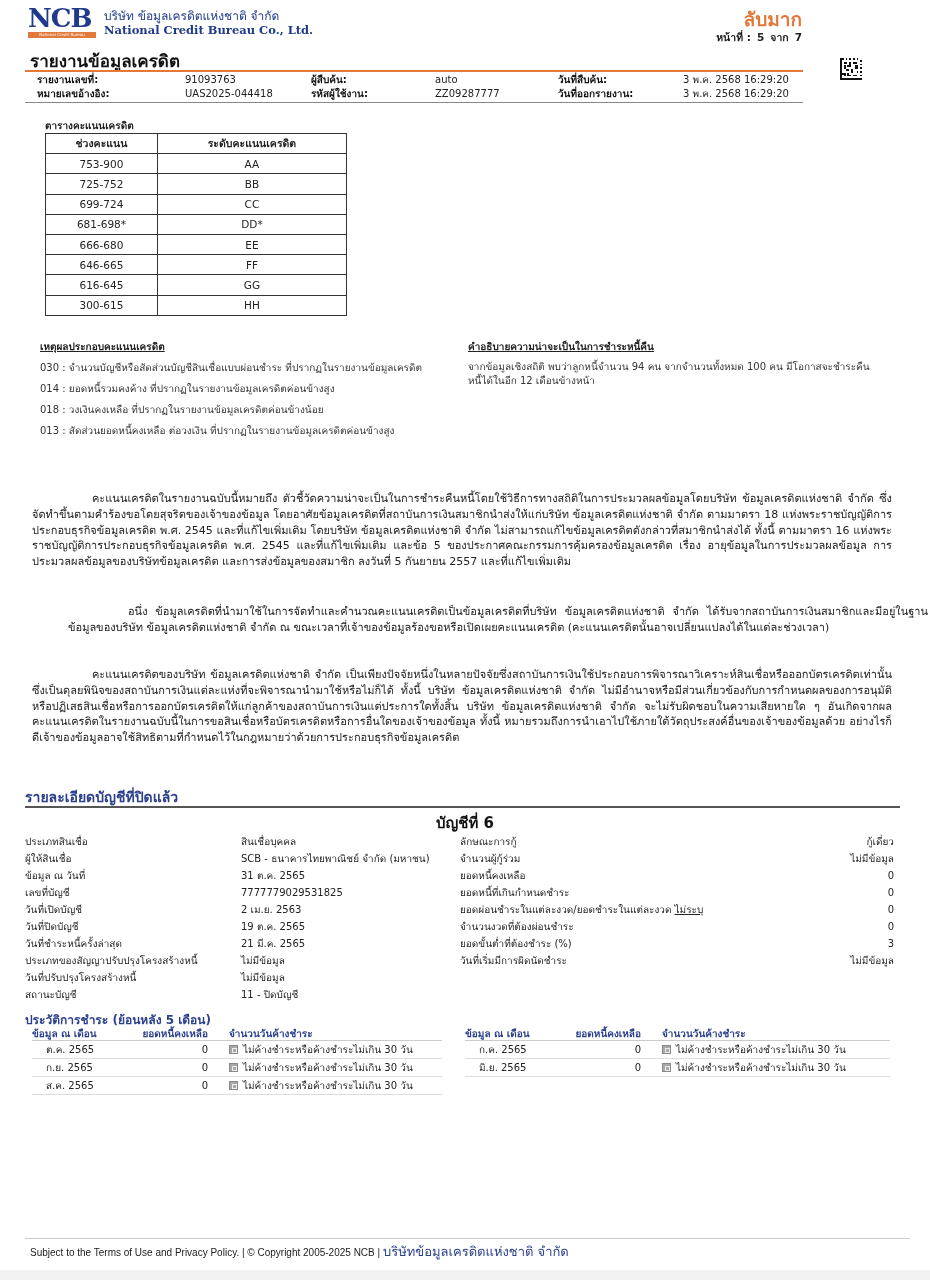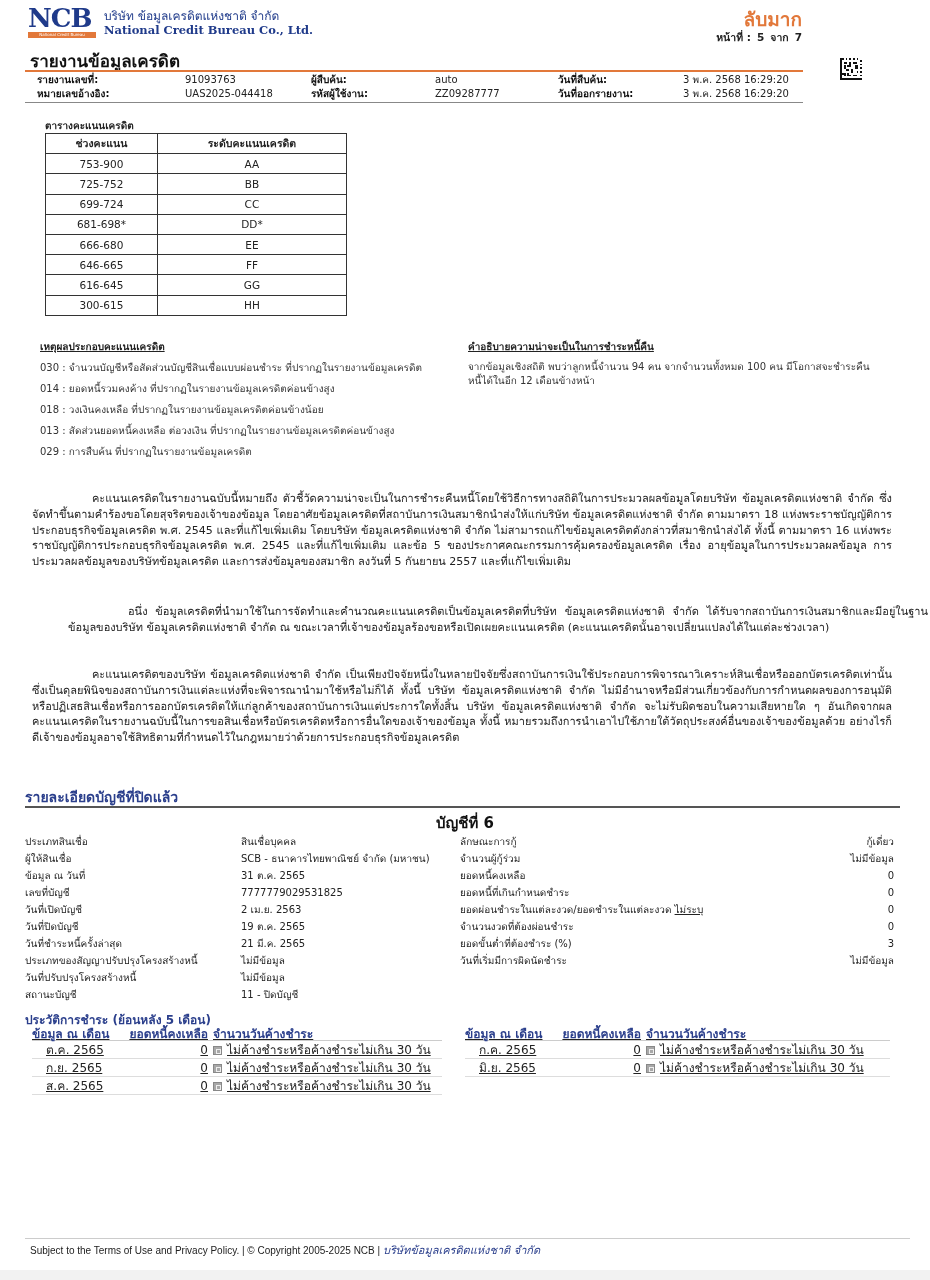--- a/index.html
+++ b/index.html
@@ -62,34 +62,34 @@
     .detail-left .val { position: absolute; left: 216px; }
 
     .detail-right { position: absolute; left: 460px; top: 833px; width: 434px; font-size: 10px; color: #222; }
     .detail-right .row { position: relative; height: 17px; line-height: 17px; }
     .detail-right .lab { position: absolute; left: 0; }
     .detail-right .val { position: absolute; right: 0; }
     .underline { text-decoration: underline; }
 
     
     .hist-title { position: absolute; left: 25px; top: 1010px; font-size: 12px; font-weight: bold; color: #2b3f8c; }
-    .hist { position: absolute; top: 1027px; font-size: 12px; color: #222; text-decoration: underline; }
+    .hist { position: absolute; top: 1027px; font-size: 10px; color: #222; }
     .hist-left { left: 32px; width: 410px; }
     .hist-right { left: 465px; width: 425px; }
     .hist-head { display: flex; height: 14px; line-height: 14px; font-weight: bold; color: #2b3f8c; border-bottom: 1.5px solid #ccc; }
     .hist-row { display: flex; height: 18px; line-height: 18px; border-bottom: 1.5px solid #ddd; }
-    .hc1 { width: 90px; } .hc2 { width: 86px; text-align: right; } .hc3 { flex: 1; padding-left: 5px; }
+    .hc1 { width: 90px; } .hc2 { width: 86px; text-align: right; } .hc3 { flex: 1; padding-left: 21px; }
     .hist-row .hc1 { padding-left: 14px; }
     .status-box { display: inline-block; width: 9px; height: 9px; background: #a8a8a8; border: 1px solid #888; vertical-align: -1px; margin-right: 5px; position: relative; }
     .status-box::after { content: ""; position: absolute; left: 2px; top: 2px; width: 3px; height: 3px; border: 1px solid #eee; }
 
     
     .footer-rule { position: absolute; left: 25px; top: 1238px; width: 885px; height: 1px; background: #ccc; }
     .footer { position: absolute; left: 30px; top: 1241px; font-size: 10px; color: #222; font-family: "Liberation Sans", sans-serif; }
-    .footer-link { color: #2b3f8c; font-family: "DejaVu Sans", sans-serif; font-size: 11px; font-style: italic; }
+    .footer-link { color: #2b3f8c; font-family: "DejaVu Sans", sans-serif; font-size: 13px; }
     .bottom-band { position: absolute; left: 0; top: 1270px; width: 930px; height: 10px; background: #f2f2f2; }
   </style>
 </head>
 <body>
 
 <div class="page">
 
   <div class="logo">
     <div class="logo-letters">NCB</div>
     <div class="logo-strip">National Credit Bureau</div>
@@ -196,21 +196,20 @@
         </tr>
     </tbody>
   </table>
 
   <div class="reasons-title">เหตุผลประกอบคะแนนเครดิต</div>
   <ul class="reasons">
     <li>030 : จำนวนบัญชีหรือสัดส่วนบัญชีสินเชื่อแบบผ่อนชำระ ที่ปรากฏในรายงานข้อมูลเครดิต</li>
     <li>014 : ยอดหนี้รวมคงค้าง ที่ปรากฏในรายงานข้อมูลเครดิตค่อนข้างสูง</li>
     <li>018 : วงเงินคงเหลือ ที่ปรากฏในรายงานข้อมูลเครดิตค่อนข้างน้อย</li>
     <li>013 : สัดส่วนยอดหนี้คงเหลือ ต่อวงเงิน ที่ปรากฏในรายงานข้อมูลเครดิตค่อนข้างสูง</li>
-    <li>029 : การสืบค้น ที่ปรากฏในรายงานข้อมูลเครดิต</li>
   </ul>
 
   <div class="prob-title">คำอธิบายความน่าจะเป็นในการชำระหนี้คืน</div>
   <div class="prob-text">จากข้อมูลเชิงสถิติ พบว่าลูกหนี้จำนวน 94 คน จากจำนวนทั้งหมด 100 คน มีโอกาสจะชำระคืนหนี้ได้ในอีก 12 เดือนข้างหน้า</div>
 
   <p class="para p1">คะแนนเครดิตในรายงานฉบับนี้หมายถึง      ตัวชี้วัดความน่าจะเป็นในการชำระคืนหนี้โดยใช้วิธีการทางสถิติในการประมวลผลข้อมูลโดยบริษัท ข้อมูลเครดิตแห่งชาติ จำกัด ซึ่งจัดทำขึ้นตามคำร้องขอโดยสุจริตของเจ้าของข้อมูล โดยอาศัยข้อมูลเครดิตที่สถาบันการเงินสมาชิกนำส่งให้แก่บริษัท ข้อมูลเครดิตแห่งชาติ จำกัด ตามมาตรา 18 แห่งพระราชบัญญัติการประกอบธุรกิจข้อมูลเครดิต พ.ศ. 2545 และที่แก้ไขเพิ่มเติม โดยบริษัท ข้อมูลเครดิตแห่งชาติ จำกัด ไม่สามารถแก้ไขข้อมูลเครดิตดังกล่าวที่สมาชิกนำส่งได้ ทั้งนี้ ตามมาตรา 16 แห่งพระราชบัญญัติการประกอบธุรกิจข้อมูลเครดิต พ.ศ. 2545 และที่แก้ไขเพิ่มเติม และข้อ 5 ของประกาศคณะกรรมการคุ้มครองข้อมูลเครดิต เรื่อง อายุข้อมูลในการประมวลผลข้อมูล การประมวลผลข้อมูลของบริษัทข้อมูลเครดิต และการส่งข้อมูลของสมาชิก ลงวันที่ 5 กันยายน 2557 และที่แก้ไขเพิ่มเติม</p>
   <p class="para p2">อนึ่ง ข้อมูลเครดิตที่นำมาใช้ในการจัดทำและคำนวณคะแนนเครดิตเป็นข้อมูลเครดิตที่บริษัท ข้อมูลเครดิตแห่งชาติ จำกัด ได้รับจากสถาบันการเงินสมาชิกและมีอยู่ในฐานข้อมูลของบริษัท ข้อมูลเครดิตแห่งชาติ จำกัด ณ ขณะเวลาที่เจ้าของข้อมูลร้องขอหรือเปิดเผยคะแนนเครดิต (คะแนนเครดิตนั้นอาจเปลี่ยนแปลงได้ในแต่ละช่วงเวลา)</p>
   <p class="para p3">คะแนนเครดิตของบริษัท ข้อมูลเครดิตแห่งชาติ จำกัด เป็นเพียงปัจจัยหนึ่งในหลายปัจจัยซึ่งสถาบันการเงินใช้ประกอบการพิจารณาวิเคราะห์สินเชื่อหรือออกบัตรเครดิตเท่านั้น ซึ่งเป็นดุลยพินิจของสถาบันการเงินแต่ละแห่งที่จะพิจารณานำมาใช้หรือไม่ก็ได้ ทั้งนี้ บริษัท ข้อมูลเครดิตแห่งชาติ จำกัด ไม่มีอำนาจหรือมีส่วนเกี่ยวข้องกับการกำหนดผลของการอนุมัติหรือปฏิเสธสินเชื่อหรือการออกบัตรเครดิตให้แก่ลูกค้าของสถาบันการเงินแต่ประการใดทั้งสิ้น บริษัท ข้อมูลเครดิตแห่งชาติ จำกัด จะไม่รับผิดชอบในความเสียหายใด ๆ อันเกิดจากผลคะแนนเครดิตในรายงานฉบับนี้ในการขอสินเชื่อหรือบัตรเครดิตหรือการอื่นใดของเจ้าของข้อมูล ทั้งนี้ หมายรวมถึงการนำเอาไปใช้ภายใต้วัตถุประสงค์อื่นของเจ้าของข้อมูลด้วย อย่างไรก็ดีเจ้าของข้อมูลอาจใช้สิทธิตามที่กำหนดไว้ในกฎหมายว่าด้วยการประกอบธุรกิจข้อมูลเครดิต</p>
 
   <div class="section-title">รายละเอียดบัญชีที่ปิดแล้ว</div>

